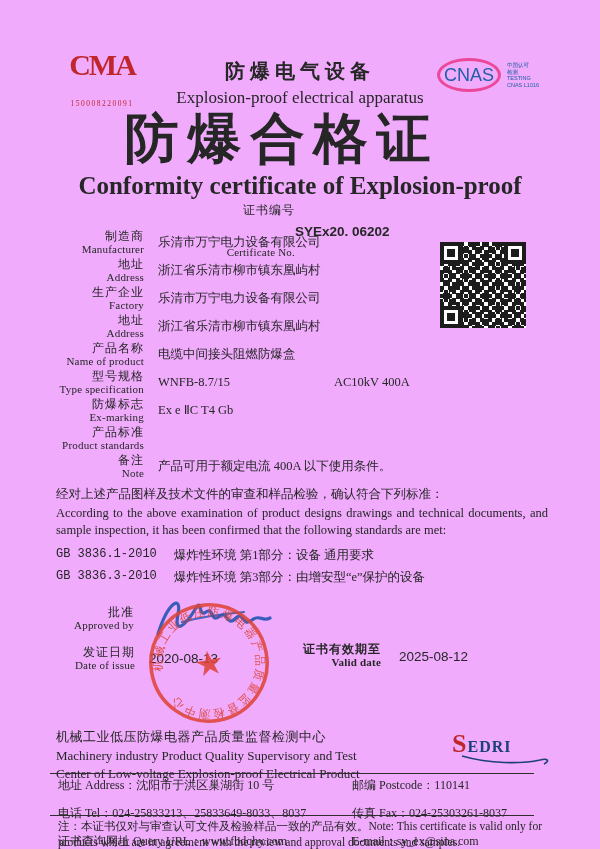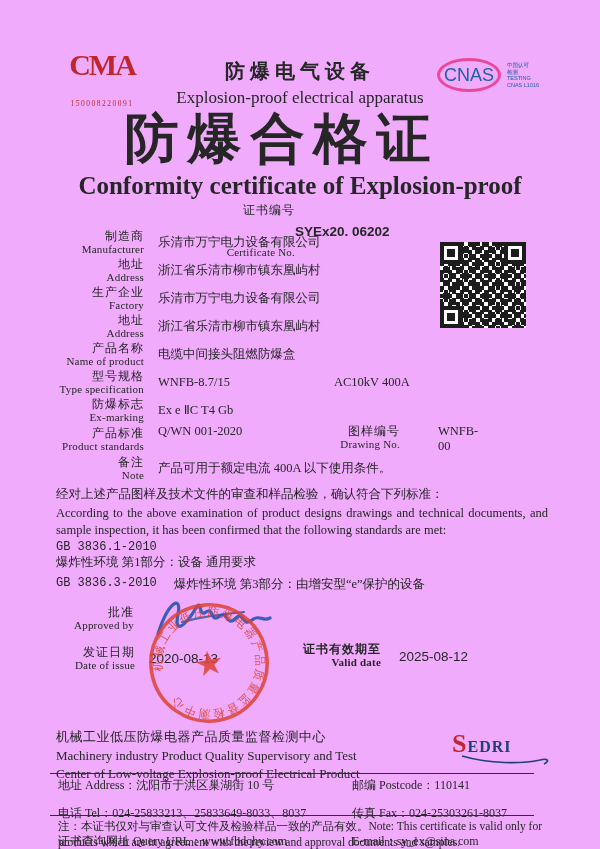--- a/index.html
+++ b/index.html
@@ -43,21 +43,21 @@
       repeating-conic-gradient(#1c1c1c 0% 25%,rgba(0,0,0,0) 0% 50%) 0 0/8px 8px,
       repeating-conic-gradient(#1c1c1c 0% 25%,rgba(0,0,0,0) 0% 50%) 3px 5px/13px 13px,#fdfdfd;}
   .finder{position:absolute;width:14px;height:14px;border:4px solid #1c1c1c;background:#fff;}
   .finder::after{content:"";position:absolute;left:3px;top:3px;width:8px;height:8px;background:#1c1c1c;}
   .f-tl{left:0;top:0}.f-tr{right:0;top:0}.f-bl{left:0;bottom:0}
   
   .statement{position:absolute;left:56px;top:486px;width:492px;}
   .stmt-zh{margin:0 0 2px;font-size:12.5px;}
   .stmt-en{margin:0;font-size:12.5px;line-height:1.32;text-align:justify;}
   .std-row{display:flex;margin-top:5px;}
-  .std-row:first-of-type{margin-top:2px;flex-direction:column;}
+  .std-row:first-of-type{margin-top:9px;}
   .std-code{width:118px;flex:none;font-size:12px;font-family:"Liberation Mono",monospace;}
   .std-desc{font-size:12.5px;}
   
   .approved-label{position:absolute;left:48px;top:605px;width:86px;}
   .issue-label{position:absolute;left:45px;top:645px;width:90px;}
   .issue-value{position:absolute;left:149px;top:651px;font-size:13.5px;font-family:"Liberation Sans",sans-serif;}
   .valid-label{position:absolute;left:281px;top:642px;width:100px;font-weight:bold;}
   .valid-value{position:absolute;left:399px;top:649px;font-size:13.5px;font-family:"Liberation Sans",sans-serif;}
   .signature{position:absolute;left:148px;top:588px;width:130px;height:58px;}
   .stamp{position:absolute;left:145px;top:599px;width:128px;height:128px;transform:rotate(-10deg);}
@@ -177,28 +177,20 @@
         <span class="en">Ex-marking</span>
       </div>
       <div class="fvalue">Ex e ⅡC T4 Gb</div>
     </div>
 
     <div class="frow">
       <div class="flabel">
         <span class="zh">产品标准</span>
         <span class="en">Product standards</span>
       </div>
-      <div class="fvalue-split">
-        <span class="v1">Q/WN 001-2020</span>
-        <span class="label-stack std-inline-label">
-          <span class="zh">图样编号</span>
-          <span class="en">Drawing No.</span>
-        </span>
-        <span class="v2">WNFB-00</span>
-      </div>
     </div>
 
     <div class="frow">
       <div class="flabel">
         <span class="zh">备注</span>
         <span class="en">Note</span>
       </div>
       <div class="fvalue">产品可用于额定电流 400A 以下使用条件。</div>
     </div>
   </div>

